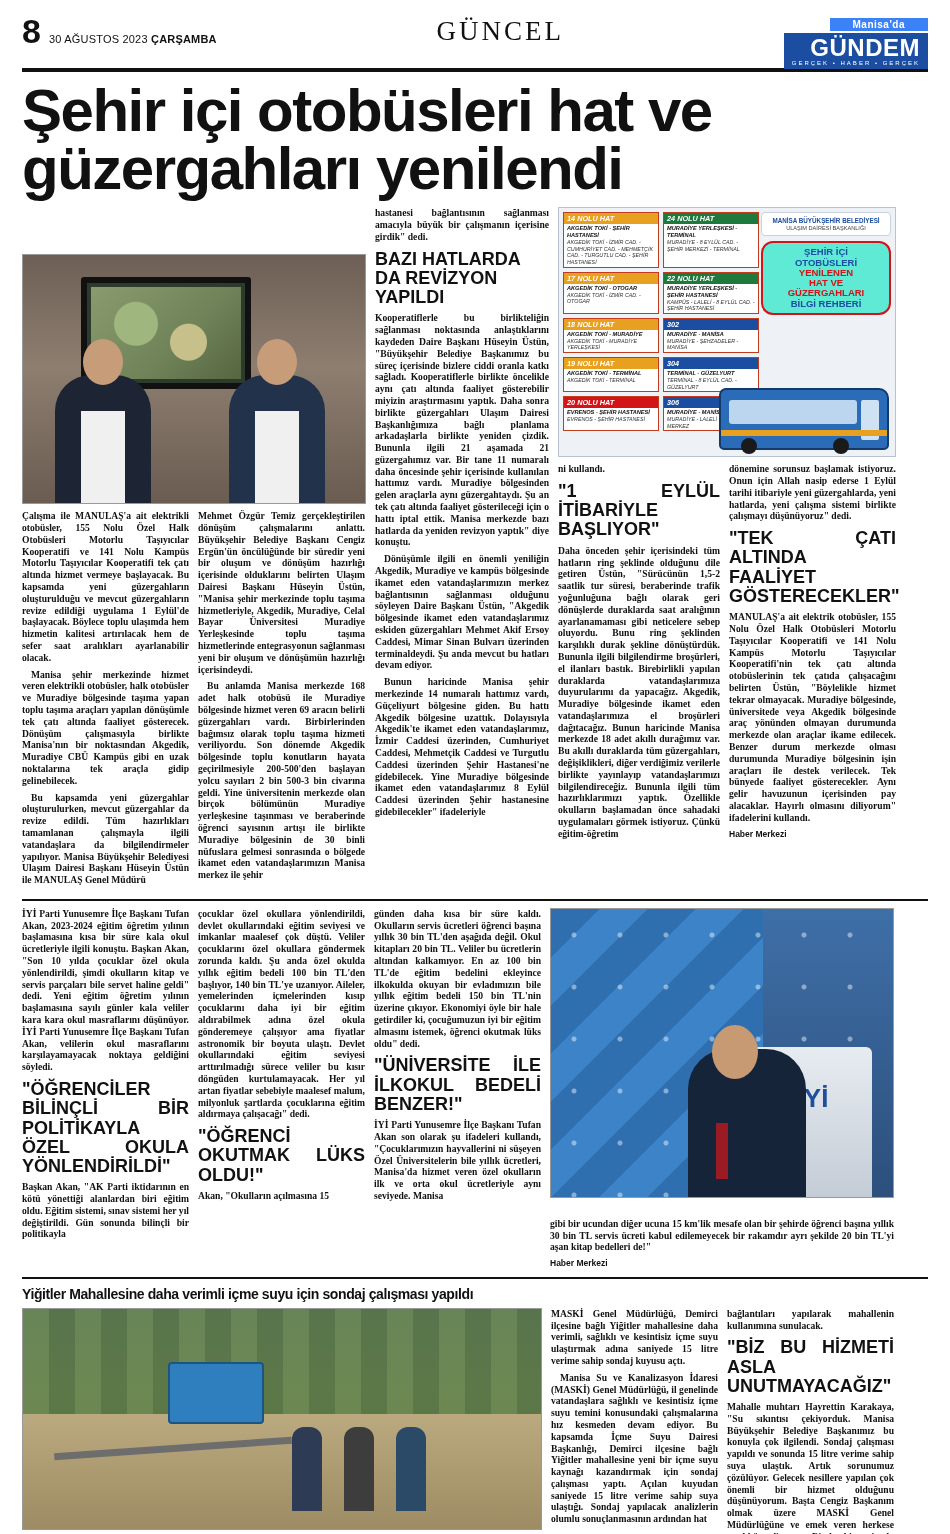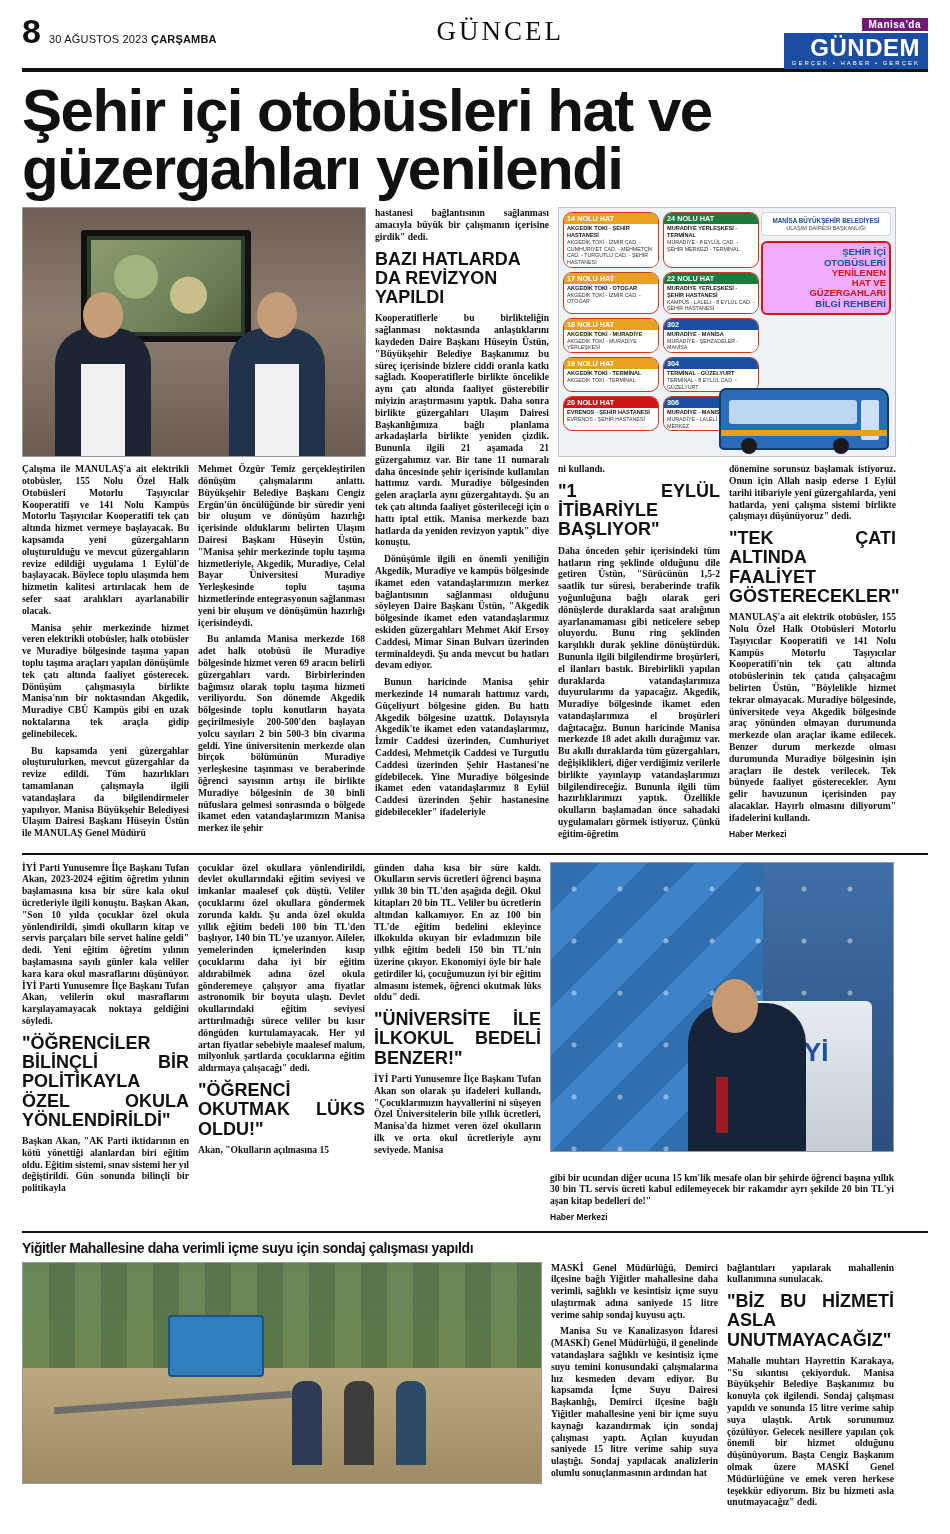--- a/index.html
+++ b/index.html
@@ -15,72 +15,72 @@
   .page { width:950px; height:1534px; padding:14px 22px 10px 22px; position:relative; }
 
   
   .masthead { display:flex; align-items:flex-start; justify-content:space-between; height:48px; }
   .mh-left { display:flex; align-items:baseline; gap:8px; }
   .page-num { font-family:"Liberation Sans", sans-serif; font-weight:bold; font-size:34px; line-height:34px; }
   .mh-date { font-family:"Liberation Sans", sans-serif; font-size:11px; letter-spacing:.2px; padding-bottom:2px; }
   .mh-date .day { font-weight:bold; }
   .mh-center { font-family:"Liberation Serif", serif; font-size:27px; letter-spacing:3px; font-weight:normal; margin-top:2px; }
   .mh-right { text-align:right; }
-  .logo-top { background:#701a75; color:#fff; font-family:"Liberation Sans", sans-serif; font-weight:bold;
-              font-size:10px; padding:1px 7px; display:inline-block; letter-spacing:.5px; }
+  .logo-top { background:#3b82f6; color:#fff; font-family:"Liberation Sans", sans-serif; font-weight:bold;
+              font-size:10px; padding:1px 23px; display:inline-block; letter-spacing:.5px; }
   .logo-main { background:#1b4da0; color:#fff; font-family:"Liberation Sans", sans-serif; font-weight:bold;
                font-size:24px; letter-spacing:.5px; padding:1px 8px 3px 8px; display:block; margin-top:1px; }
   .logo-main .sub { display:block; font-size:6px; font-weight:normal; letter-spacing:2px; margin-top:-2px;}
 
   .rule-thick { height:4px; background:#111; margin-top:6px; }
 
   
   .headline { font-family:"Liberation Sans", sans-serif; font-weight:bold; font-size:60px;
               line-height:0.96; letter-spacing:-1.5px; margin:10px 0 0 0; }
   .deck { font-family:"Liberation Sans", sans-serif; font-size:20.5px; line-height:1.21;
           margin-top:12px; color:#222; letter-spacing:-.2px; }
 
   
   .story1 { margin-top:10px; display:flex; gap:9px; }
   .col { width:174px; }
-  .col.photo-col { width:344px; }
+  .col.photo-col { width:344px;margin-top:47px; }
   .col.graphic-col { width:338px; }
 
   .photo { width:100%; border:1px solid #999; display:block; }
   .photo-news { height:250px; }
 
   .body-text { font-size:9.6px; line-height:1.23; text-align:justify; hyphens:auto; }
   .body-text p { margin:0 0 5px 0; text-indent:9px;font-weight:bold; }
   .body-text p.noind { text-indent:0; }
 
   .subhead { font-family:"Liberation Sans", sans-serif; font-weight:bold; font-size:18px;
              line-height:1.07; margin:7px 0 5px 0; }
   .cols2 { display:flex; gap:9px; }
   .cols2 > div { width:167px; }
   .byline { font-family:"Liberation Sans", sans-serif; font-weight:bold; font-size:8.5px; margin-top:2px; }
 
   
   .info { width:338px; height:250px; background:#eef1f6; border:1px solid #b9c2cf; position:relative;
           overflow:hidden; }
   .info .left { position:absolute; left:4px; top:4px; width:196px; }
   .hatrow { display:flex; gap:4px; margin-bottom:4px; }
-  .hatbox { width:96px; border-radius:9px; overflow:hidden; border:1px solid #c23b1d; background:#fff; }
+  .hatbox { width:96px; border-radius:0; overflow:hidden; border:1px solid #c23b1d; background:#fff;font-style:italic; }
   .hatbox .hdr { font-family:"Liberation Sans", sans-serif; font-weight:bold; font-size:7.3px; color:#fff;
                  background:#e8a020; padding:1px 3px; }
   .hatbox.red .hdr { background:#d21317; }
   .hatbox.blue .hdr { background:#1b4da0; }
   .hatbox.green .hdr { background:#1d7a3c; }
   .hatbox .rt { font-family:"Liberation Sans", sans-serif; font-size:5.3px; padding:1px 3px; line-height:1.25;
                 color:#333; background:#fff; }
   .hatbox .rt b { display:block; color:#111; font-size:5.6px;}
   .info .right { position:absolute; right:4px; top:4px; width:130px; text-align:center; }
   .logoblk { background:#fff; border:1px solid #c9d2dd; border-radius:4px; padding:4px 2px; }
   .logoblk .t1 { font-family:"Liberation Sans", sans-serif; font-weight:bold; font-size:6.3px; color:#1b4da0; line-height:1.2;}
   .logoblk .t2 { font-family:"Liberation Sans", sans-serif; font-size:5.6px; color:#444; line-height:1.2;}
-  .promo { margin-top:5px; background:#f0abfc; border:2px solid #d21317; border-radius:6px; padding:4px 3px;text-align:right; }
+  .promo { margin-top:5px; background:#5eead4; border:2px solid #d21317; border-radius:12px; padding:4px 3px; }
   .promo .l { font-family:"Liberation Sans", sans-serif; font-weight:bold; font-size:9.5px; line-height:1.08; color:#1b4da0;}
   .promo .l.red { color:#d21317; }
   .bus { position:absolute; right:6px; bottom:6px; width:170px; height:62px; background:#2b6cb8;
          border-radius:7px 10px 5px 5px; border:2px solid #123a6b; }
   .bus .win { position:absolute; left:8px; top:10px; right:30px; height:24px; background:#bcd6ef; border-radius:3px; }
   .bus .door { position:absolute; right:8px; top:10px; width:18px; height:40px; background:#cfe2f4; border-radius:2px;}
   .bus .wheel { position:absolute; bottom:-6px; width:16px; height:16px; border-radius:50%; background:#1a1a1a; }
   .bus .w1 { left:20px; } .bus .w2 { right:38px; }
   .bus .stripe { position:absolute; left:0; right:0; bottom:12px; height:6px; background:#e8a020; }
 

